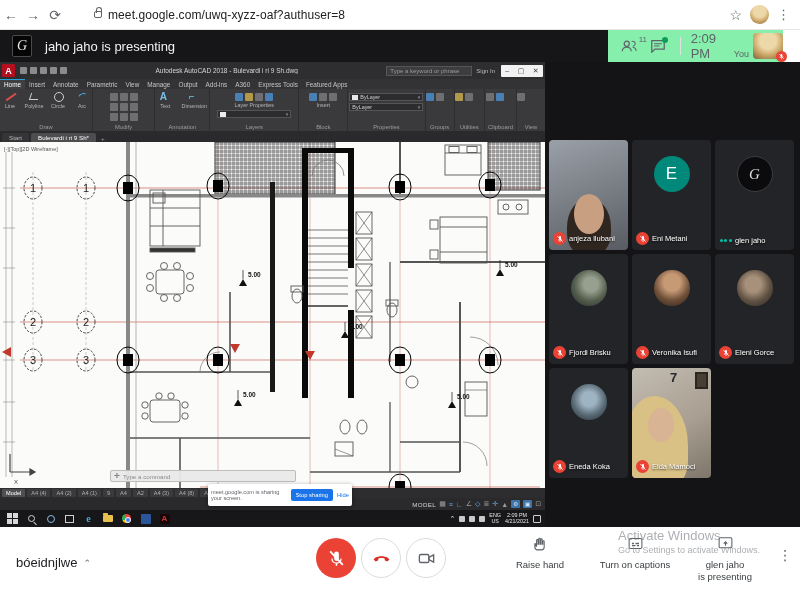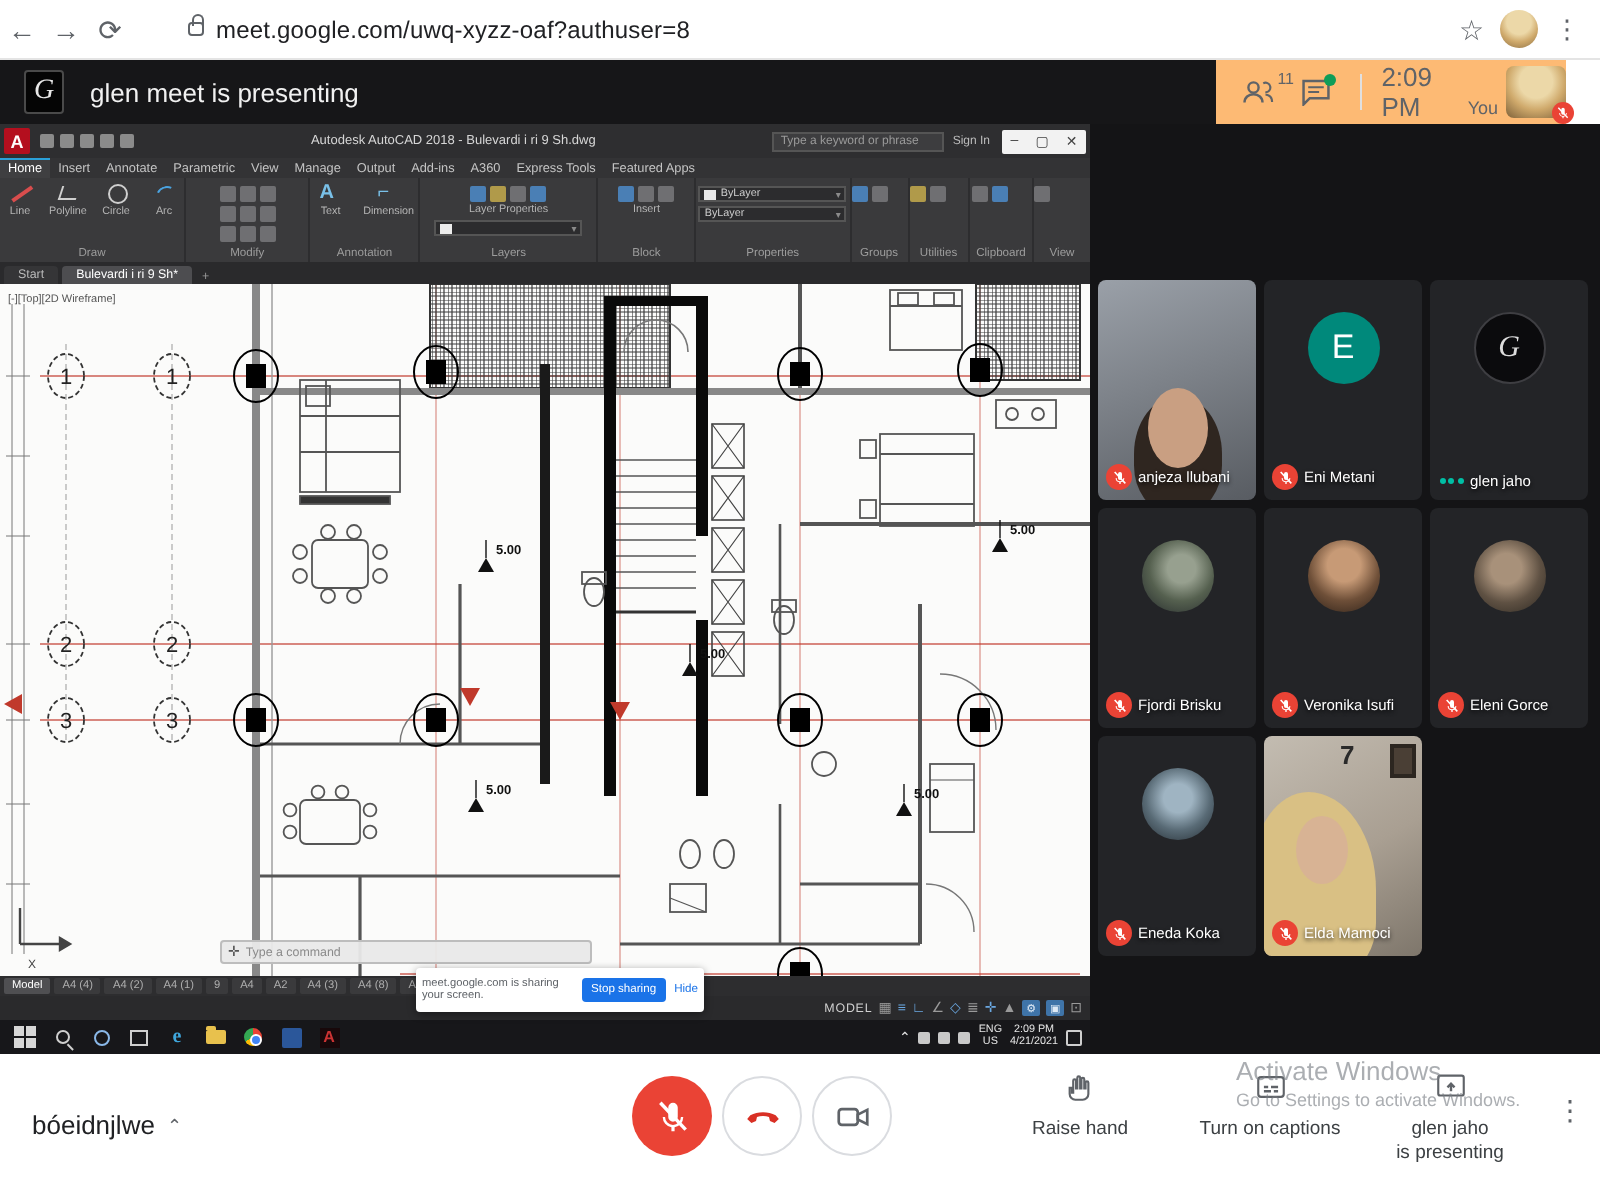--- a/index.html
+++ b/index.html
@@ -22,21 +22,21 @@
   .dots3{font-size:13px;margin-right:10px;}
 
   
   .mheader{position:absolute;left:0;top:30px;width:800px;height:32px;}
   .mheader .dark{position:absolute;left:0;top:0;width:608px;height:32px;background:#161618;
     display:flex;align-items:center;}
   .glogo{width:20px;height:22px;margin-left:12px;background:#050505;border:1px solid #4a4a4a;
     color:#e8e8e8;font-family:"Liberation Serif",serif;font-style:italic;font-size:14px;
     display:flex;align-items:center;justify-content:center;border-radius:2px;}
   .banner{color:#f1f1f1;font-size:13px;margin-left:13px;}
-  .mheader .light{position:absolute;left:608px;top:0;width:175px;height:32px;background:#fdba74;
+  .mheader .light{position:absolute;left:608px;top:0;width:175px;height:32px;background:#86efac;
     display:flex;align-items:center;color:#5f6368;}
   .hic{position:relative;margin-left:12px;}
   .people-svg,.chat-svg{display:block;}
   .pcount{position:absolute;top:-4px;right:-9px;font-size:8px;color:#5f6368;}
   .chatdot{position:absolute;top:-2px;right:-2px;width:6px;height:6px;border-radius:50%;background:#0f9d58;}
   .hdivider{width:1px;height:18px;background:#e0e0e0;margin:0 10px 0 14px;}
   .htime{font-size:13px;color:#5f6368;}
   .youwrap{display:flex;align-items:flex-end;margin-left:10px;}
   .youlabel{font-size:9px;color:#5f6368;margin-right:4px;}
   .youav{position:relative;width:30px;height:26px;border-radius:4px;
@@ -226,21 +226,21 @@
     <span class="url">meet.google.com/uwq-xyzz-oaf?authuser=8</span>
     <span class="brspacer"></span>
     <span class="star">☆</span>
     <span class="bravatar"></span>
     <span class="dots3">⋮</span>
   </div>
 
   <div class="mheader">
     <div class="dark">
       <div class="glogo">G</div>
-      <div class="banner">glen meet is presenting</div>
+      <div class="banner">jaho jaho is presenting</div>
     </div>
     <div class="light">
       <span class="hic">
         <svg class="people-svg" width="18" height="14" viewBox="0 0 24 18">
           <circle cx="9" cy="6" r="3.4" fill="none" stroke="#5f6368" stroke-width="1.6"></circle>
           <path d="M3 16c0-3.3 2.7-5.5 6-5.5s6 2.2 6 5.5" fill="none" stroke="#5f6368" stroke-width="1.6"></path>
           <path d="M15.5 3.2a3.2 3.2 0 1 1 1.4 6" fill="none" stroke="#5f6368" stroke-width="1.4"></path>
           <path d="M17 10.7c2.6.4 4.4 2.3 4.4 5" fill="none" stroke="#5f6368" stroke-width="1.4"></path>
         </svg>
         <span class="pcount">11</span>

